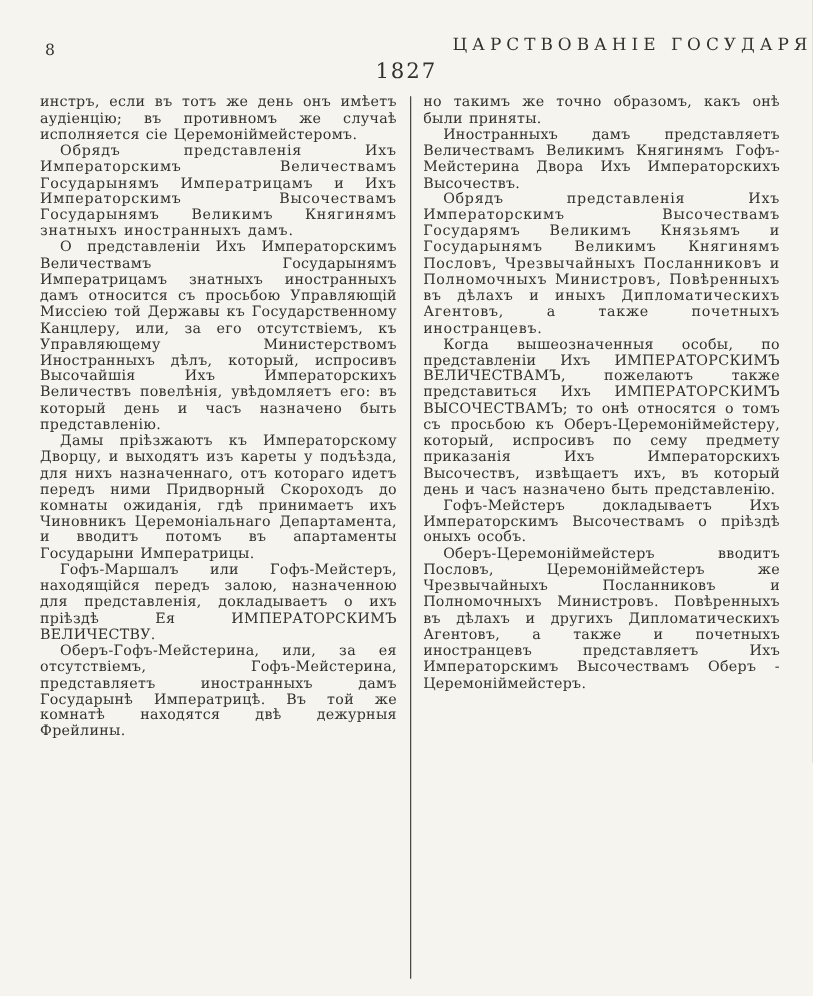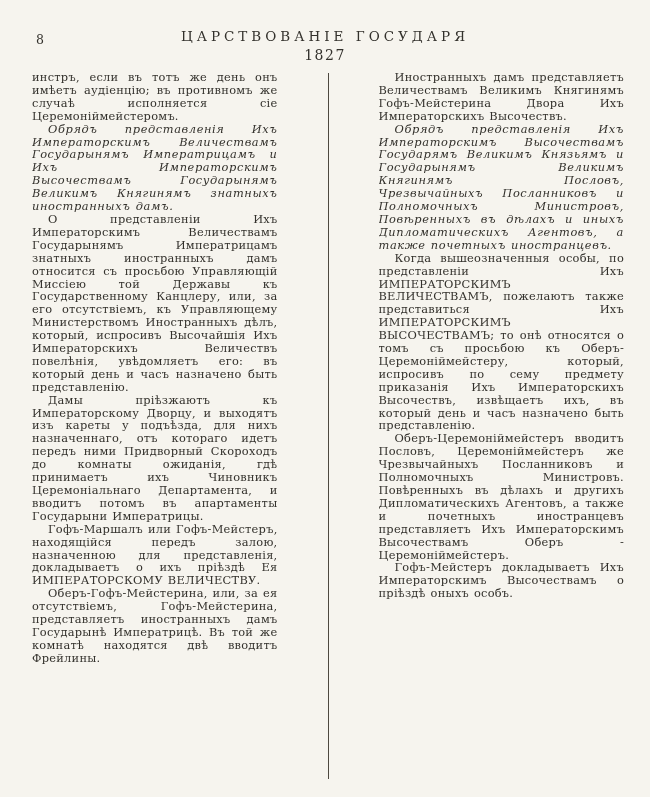--- a/index.html
+++ b/index.html
@@ -21,74 +21,75 @@
   .page-num {
     position: absolute;
     left: 36px;
     top: 32px;
     font-size: 12.5px;
   }
   .header-title {
     font-size: 13.5px;
     letter-spacing: 4px;
     white-space: nowrap;
+    text-align: right;
   }
   .header-year {
-    font-size: 14px;
+    font-size: 17px;
     letter-spacing: 1.5px;
     margin-top: 3px;
   }
   .columns {
     display: flex;
     padding: 8px 26px 0 32px;
     box-sizing: border-box;
     height: 716px;
-    gap: 40px;
   }
   .col {
     flex: 1;
     text-align: justify;
     font-size: 11.4px;
     line-height: 12.9px;
     letter-spacing: 0.25px;
     word-spacing: 1px;
     overflow: hidden;
   }
   .divider {
     width: 1px;
     background: #4d483f;
     margin: 2px 10px 0 10px;
   }
   .col p {
     margin: 0;
     text-indent: 16px;
   }
   .col p.noindent { text-indent: 0; }
-  .col p.italic { font-style: italic; letter-spacing: 0.6px; }
+  .col p.italic { letter-spacing: 0.6px; }
 </style>
 </head>
 <body>
 
 <div class="page">
   <div class="header">
     <span class="page-num">8</span>
     <div class="header-title">ЦАРСТВОВАНІЕ ГОСУДАРЯ</div>
     <div class="header-year">1827</div>
   </div>
   <div class="columns">
     <div class="col">
         <p class="noindent">инстръ, если въ тотъ же день онъ имѣетъ аудіенцію; въ противномъ же случаѣ исполняется сіе Церемоніймейстеромъ.</p>
         <p class="italic">Обрядъ представленія Ихъ Императорскимъ Величествамъ Государынямъ Императрицамъ и Ихъ Императорскимъ Высочествамъ Государынямъ Великимъ Княгинямъ знатныхъ иностранныхъ дамъ.</p>
         <p>О представленіи Ихъ Императорскимъ Величествамъ Государынямъ Императрицамъ знатныхъ иностранныхъ дамъ относится съ просьбою Управляющій Миссіею той Державы къ Государственному Канцлеру, или, за его отсутствіемъ, къ Управляющему Министерствомъ Иностранныхъ дѣлъ, который, испросивъ Высочайшія Ихъ Императорскихъ Величествъ повелѣнія, увѣдомляетъ его: въ который день и часъ назначено быть представленію.</p>
         <p>Дамы пріѣзжаютъ къ Императорскому Дворцу, и выходятъ изъ кареты у подъѣзда, для нихъ назначеннаго, отъ котораго идетъ передъ ними Придворный Скороходъ до комнаты ожиданія, гдѣ принимаетъ ихъ Чиновникъ Церемоніальнаго Департамента, и вводитъ потомъ въ апартаменты Государыни Императрицы.</p>
-        <p>Гофъ-Маршалъ или Гофъ-Мейстеръ, находящійся передъ залою, назначенною для представленія, докладываетъ о ихъ пріѣздѣ Ея ИМПЕРАТОРСКОМУ ВЕЛИЧЕСТВУ.</p>
-        <p>Оберъ-Гофъ-Мейстерина, или, за ея отсутствіемъ, Гофъ-Мейстерина, представляетъ иностранныхъ дамъ Государынѣ Императрицѣ. Въ той же комнатѣ находятся двѣ вводитъ Фрейлины.</p>
+        <p>Гофъ-Маршалъ или Гофъ-Мейстеръ, находящійся передъ залою, назначенною для представленія, докладываетъ о ихъ пріѣздѣ Ея ИМПЕРАТОРСКИМЪ ВЕЛИЧЕСТВУ.</p>
+        <p>Оберъ-Гофъ-Мейстерина, или, за ея отсутствіемъ, Гофъ-Мейстерина, представляетъ иностранныхъ дамъ Государынѣ Императрицѣ. Въ той же комнатѣ находятся двѣ дежурныя Фрейлины.</p>
       </div>
     <div class="divider"></div>
     <div class="col">
+        <p class="noindent">но такимъ же точно образомъ, какъ онѣ были приняты.</p>
         <p>Иностранныхъ дамъ представляетъ Величествамъ Великимъ Княгинямъ Гофъ-Мейстерина Двора Ихъ Императорскихъ Высочествъ.</p>
         <p class="italic">Обрядъ представленія Ихъ Императорскимъ Высочествамъ Государямъ Великимъ Князьямъ и Государынямъ Великимъ Княгинямъ Пословъ, Чрезвычайныхъ Посланниковъ и Полномочныхъ Министровъ, Повѣренныхъ въ дѣлахъ и иныхъ Дипломатическихъ Агентовъ, а также почетныхъ иностранцевъ.</p>
         <p>Когда вышеозначенныя особы, по представленіи Ихъ ИМПЕРАТОРСКИМЪ ВЕЛИЧЕСТВАМЪ, пожелаютъ также представиться Ихъ ИМПЕРАТОРСКИМЪ ВЫСОЧЕСТВАМЪ; то онѣ относятся о томъ съ просьбою къ Оберъ-Церемоніймейстеру, который, испросивъ по сему предмету приказанія Ихъ Императорскихъ Высочествъ, извѣщаетъ ихъ, въ который день и часъ назначено быть представленію.</p>
+        <p>Гофъ-Мейстеръ докладываетъ Ихъ Императорскимъ Высочествамъ о пріѣздѣ оныхъ особъ.</p>
         <p>Оберъ-Церемоніймейстеръ вводитъ Пословъ, Церемоніймейстеръ же Чрезвычайныхъ Посланниковъ и Полномочныхъ Министровъ. Повѣренныхъ въ дѣлахъ и другихъ Дипломатическихъ Агентовъ, а также и почетныхъ иностранцевъ представляетъ Ихъ Императорскимъ Высочествамъ Оберъ - Церемоніймейстеръ.</p>
-        <p>Гофъ-Мейстеръ докладываетъ Ихъ Императорскимъ Высочествамъ о пріѣздѣ оныхъ особъ.</p>
       </div>
   </div>
 </div>
 
 </body></html>

